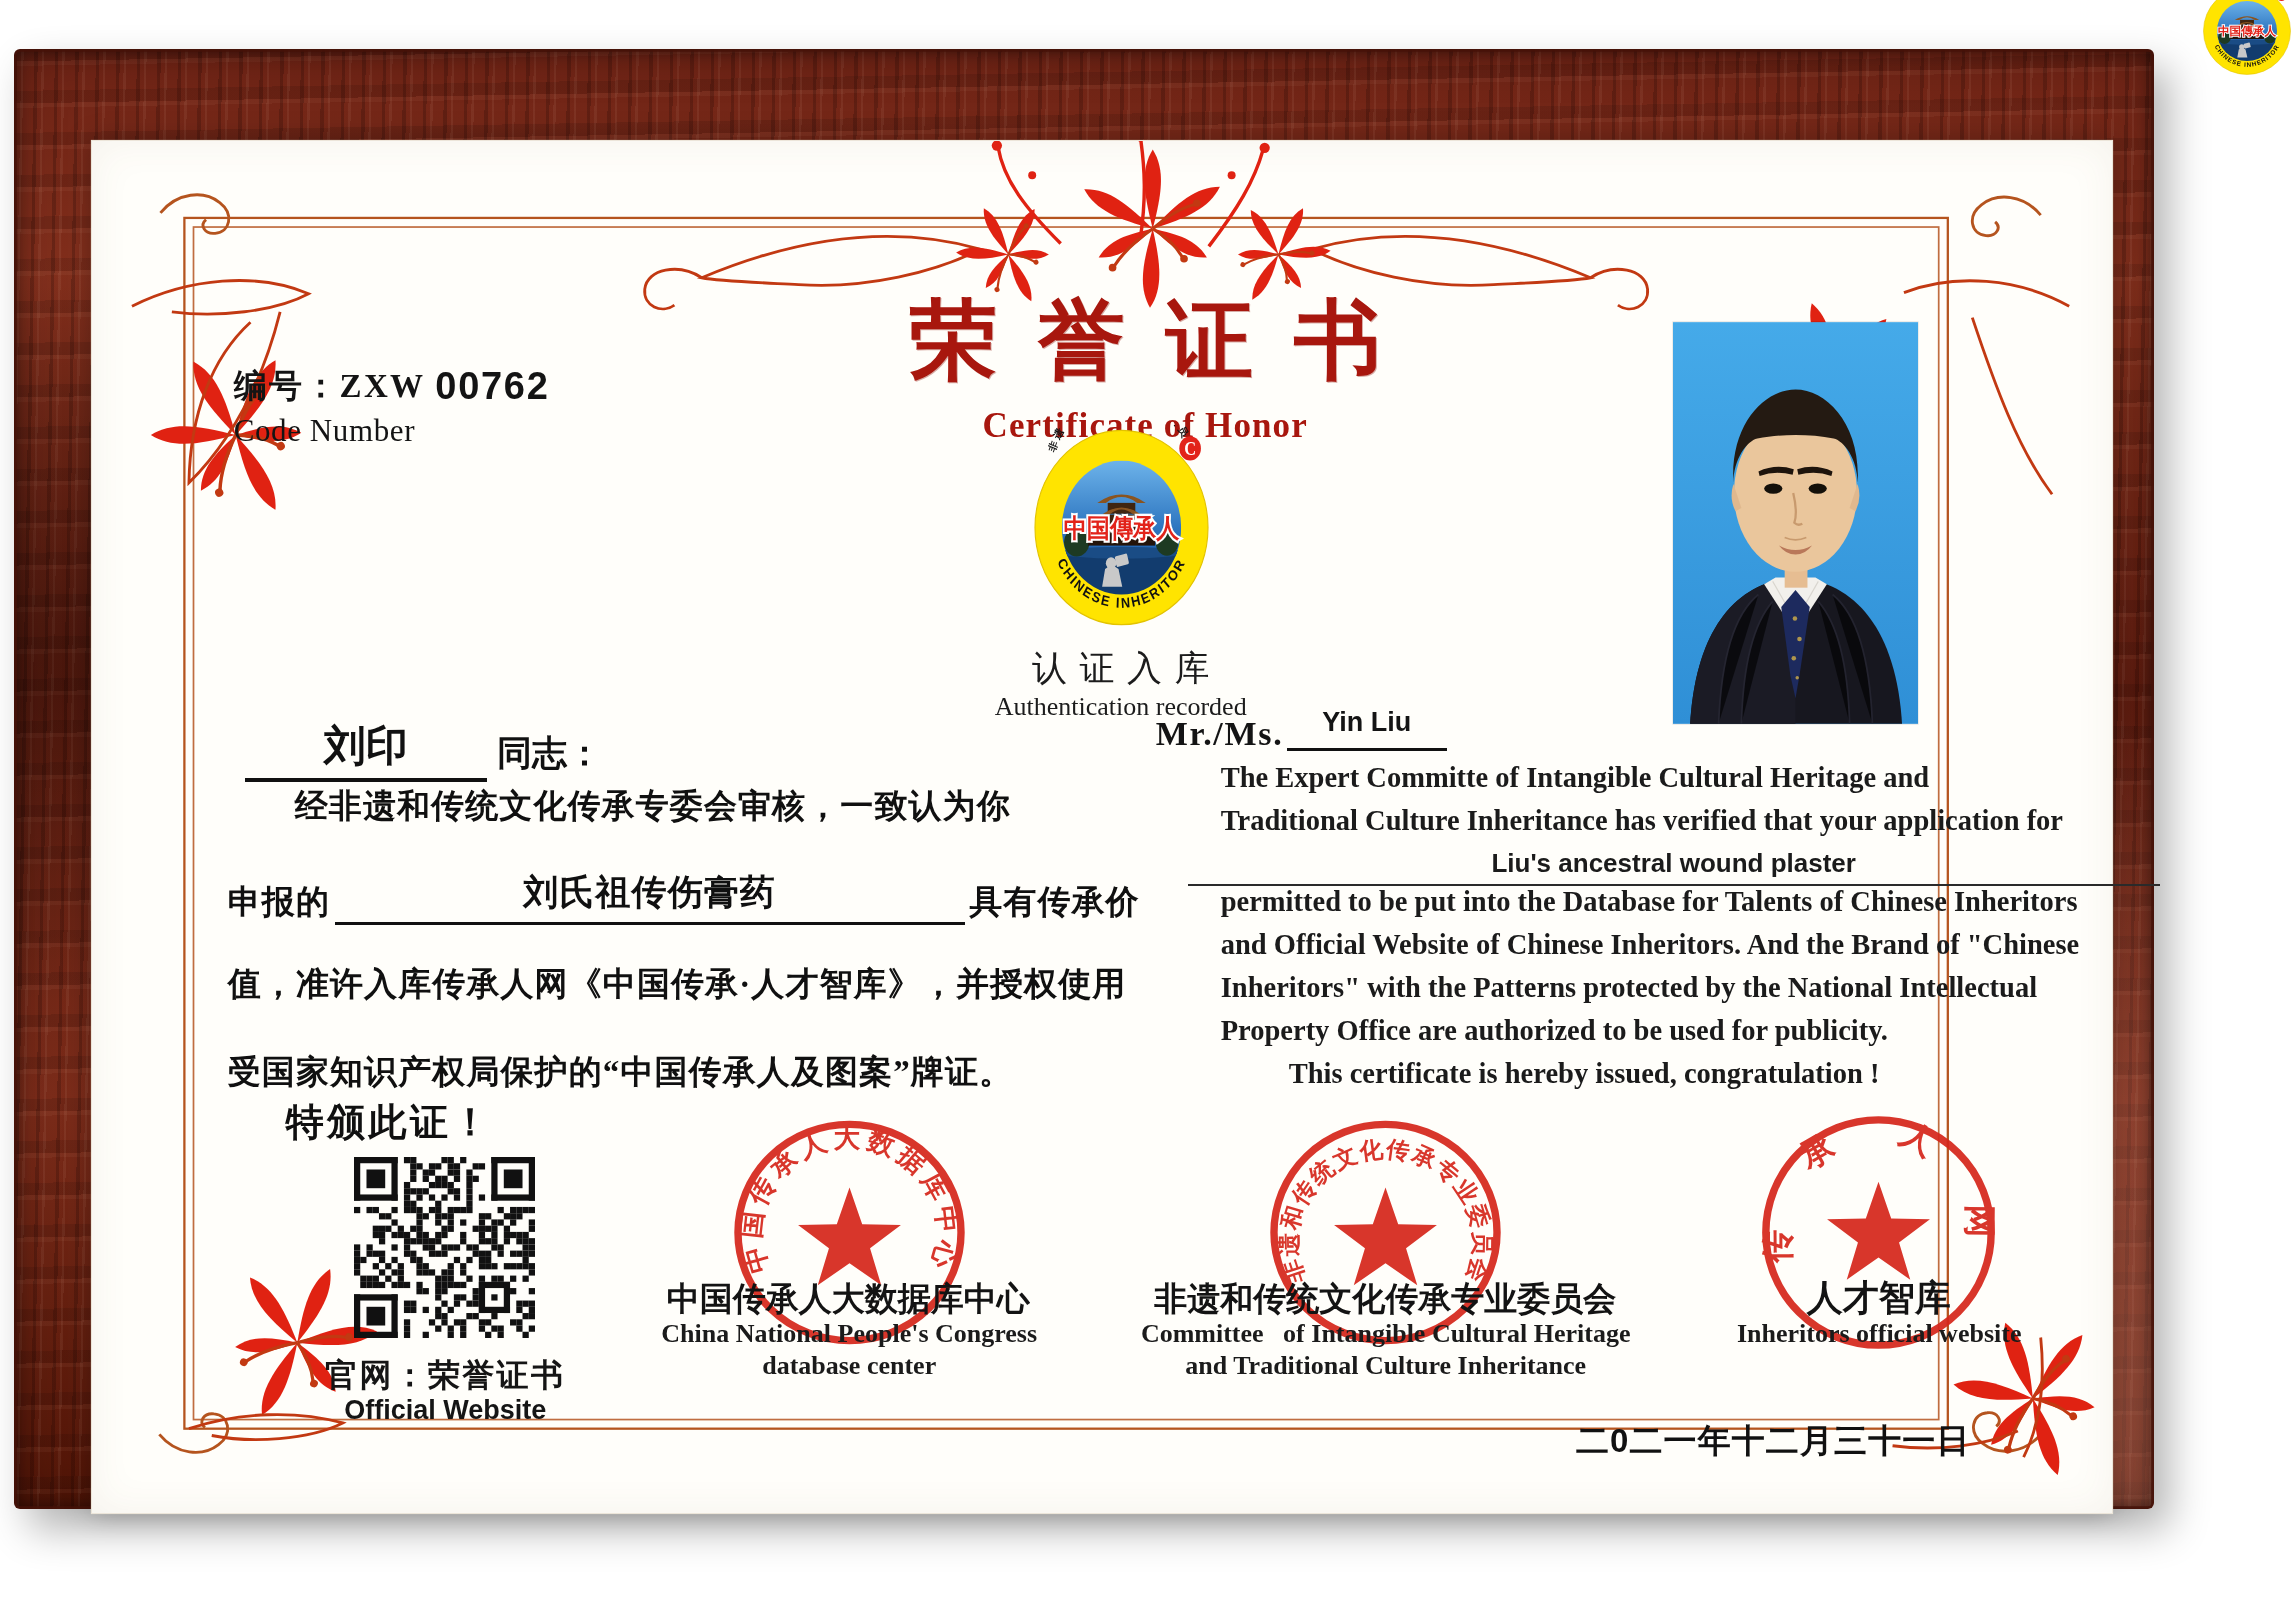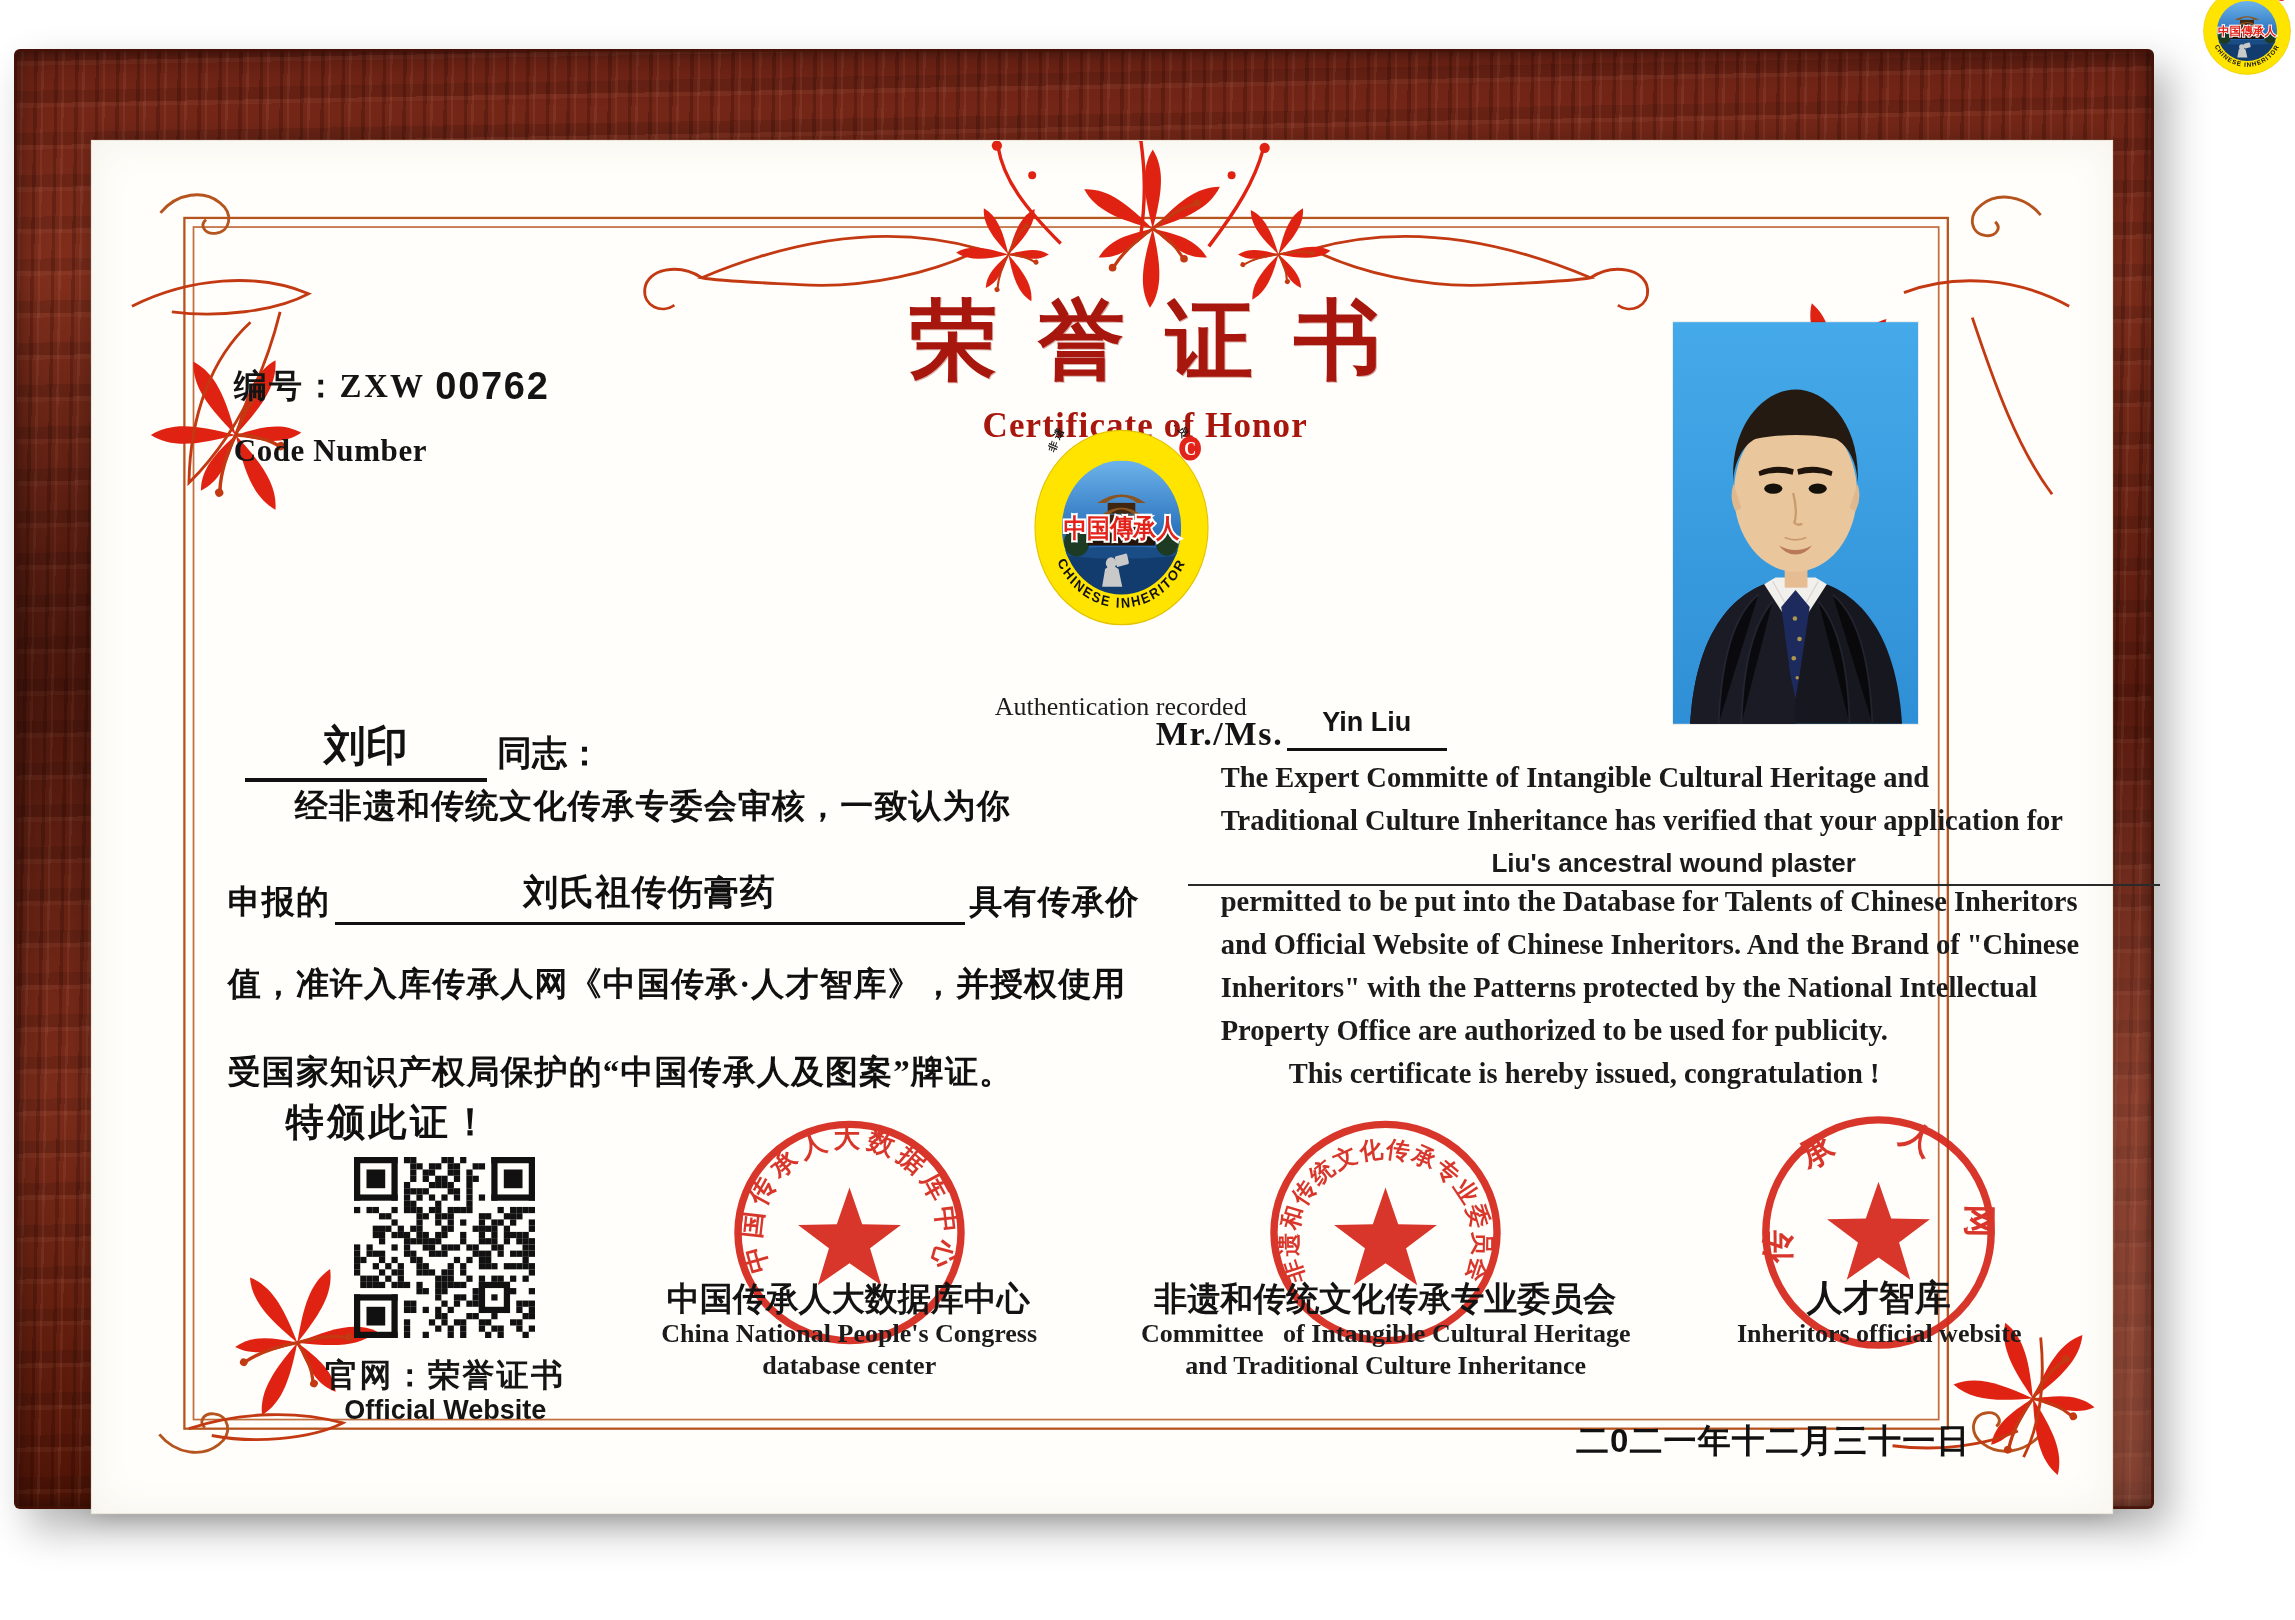--- a/index.html
+++ b/index.html
@@ -27,21 +27,21 @@
     background:#fffefa;
     box-shadow:0 0 0 1.1px #ece5d9, 0 0 26px rgba(0,0,0,.30), inset 0 0 40px rgba(120,90,60,.07);
   }
 
   .deco{position:absolute;left:0;top:0;width:2020px;height:1372px;z-index:1;pointer-events:none;}
 
   
   .code-block{left:142px;top:223px;z-index:2;color:#141414;}
   .code-line{font-size:33px;font-weight:700;letter-spacing:2.3px;}
   .code-value{font-family:var(--sans);font-weight:900;font-size:38px;letter-spacing:1.7px;vertical-align:-2.3px;}
-  .code-en{font-size:31px;font-weight:700;margin-top:24px;letter-spacing:0.6px;}
+  .code-en{font-size:31px;font-weight:400;margin-top:4px;letter-spacing:0.6px;}
 
   .title-block{left:626px;top:141px;width:855px;text-align:center;z-index:2;color:#a8170e;}
   .title-zh{font-size:87px;font-weight:900;letter-spacing:41px;padding-left:41px;text-shadow:1.1px 1.1px 0 rgba(140,20,10,.35);}
   .title-en{font-size:35px;font-weight:700;margin-top:5.7px;letter-spacing:1.1px;}
 
   .emblem-wrap{left:940px;top:284px;width:179px;height:201px;z-index:2;}
   .status-zh{left:858px;top:504px;width:342px;text-align:center;font-size:35px;letter-spacing:12.5px;padding-left:12.5px;color:#1c1c1c;z-index:2;}
   .status-en{left:858px;top:551px;width:342px;text-align:center;font-size:26px;color:#1c1c1c;z-index:2;}
 
   .photo{left:1581px;top:181px;width:245px;height:402px;z-index:2;box-shadow:0 0 0 0.6px rgba(0,0,0,.12);}
@@ -225,20 +225,21 @@
             <path id="embBot" d="M 61,310 A 190,190 0 0 0 419,310" fill="none"></path>
             <text font-family="'Liberation Sans',sans-serif" font-size="34" font-weight="800" letter-spacing="5" fill="#111">
               <textPath href="#embBot" startOffset="50%" text-anchor="middle">CHINESE  INHERITOR</textPath>
             </text>
             <text x="240" y="268" text-anchor="middle" font-family="'DejaVu Sans',sans-serif" font-size="62" font-weight="900" fill="#e2231a" stroke="#ffffff" stroke-width="10" paint-order="stroke">中国傳承人</text>
             <circle cx="424" cy="56" r="29" fill="#e2231a"></circle>
             <text x="424" y="71" text-anchor="middle" font-family="'Liberation Serif',serif" font-size="44" font-weight="900" fill="#ffffff">C</text>
           </g>
         </svg>
       </div>
+      <div class="abs status-zh">认证入库</div>
       <div class="abs status-en">Authentication recorded</div>
 
       <div class="abs photo">
         <svg width="245" height="402" viewBox="0 0 430 705">
           <defs>
             <linearGradient id="pbg" x1="0" y1="0" x2="0" y2="1">
               <stop offset="0" stop-color="#45aae9"></stop>
                 <stop offset="1" stop-color="#2f8fd6"></stop>
             </linearGradient>
           </defs>

